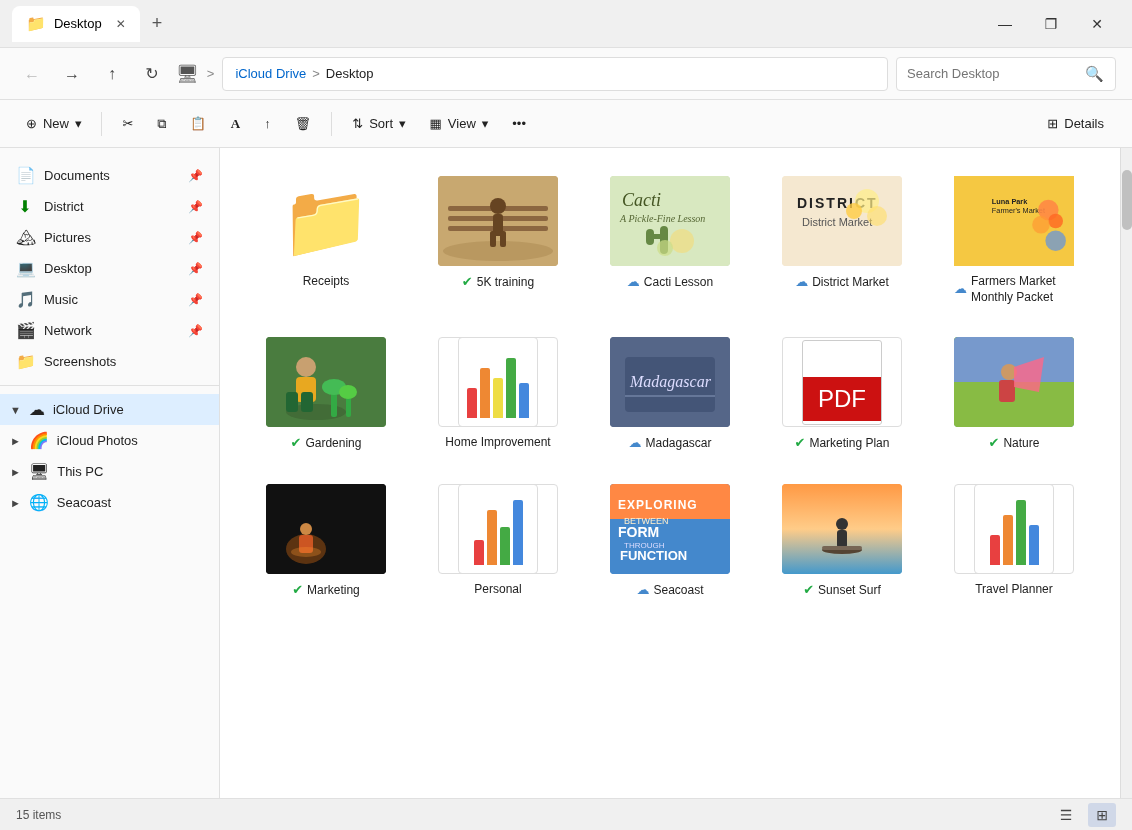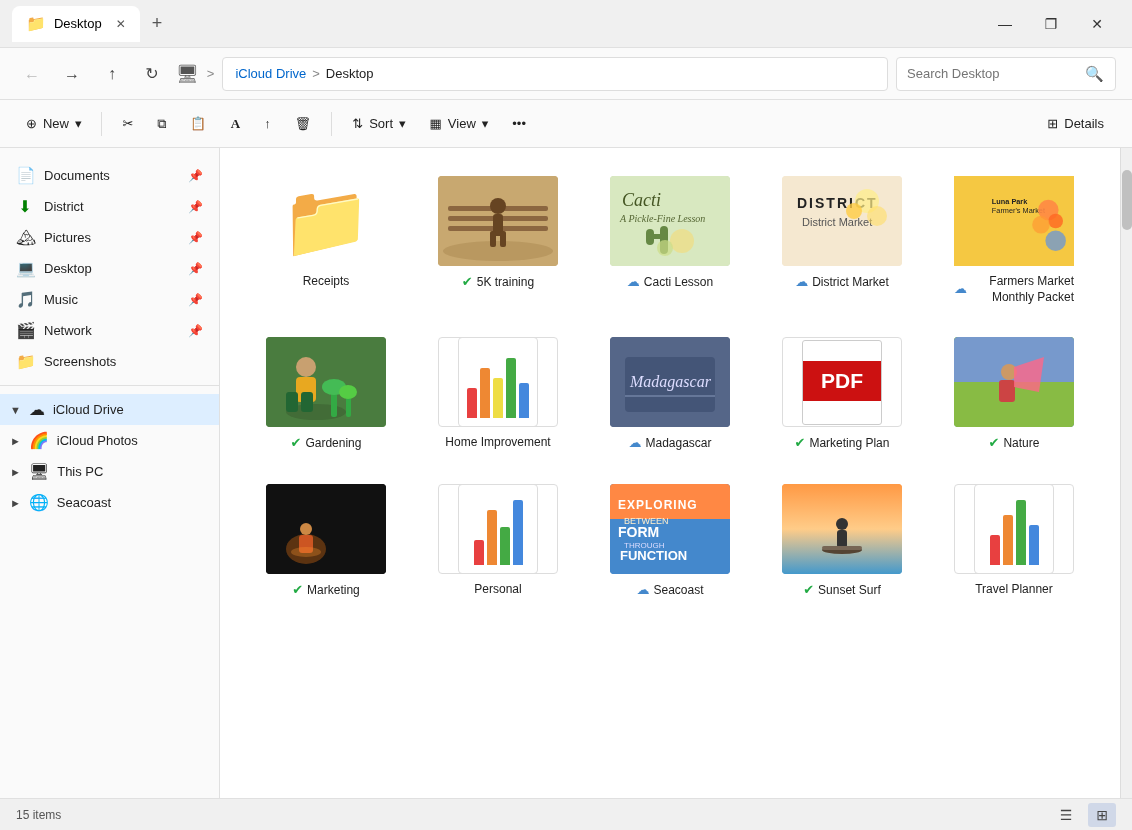--- a/index.html
+++ b/index.html
@@ -105,21 +105,21 @@
     }
     .file-thumb {
       width: 120px; height: 90px; border-radius: 4px; overflow: hidden;
       display: flex; align-items: center; justify-content: center;
       margin-bottom: 8px; position: relative;
     }
     .file-label {
       font-size: 12px; color: #222; line-height: 1.3; max-width: 120px;
       display: flex; align-items: center; gap: 4px; justify-content: center;
     }
-    .file-label-text { word-break: break-word; text-align: right; }
+    .file-label-text { word-break: break-word; text-align: left; }
     .sync-icon { font-size: 13px; }
     .sync-check { color: #22aa44; }
     .sync-cloud { color: #4488cc; }
 
     
     .folder-icon-big {
       width: 100px; height: 80px;
       display: flex; align-items: center; justify-content: center;
       font-size: 72px; color: #e8a000;
     }
@@ -452,21 +452,21 @@
         </div>
         <div class="file-label">
           <span class="sync-icon sync-cloud">☁</span>
           <span class="file-label-text">Madagascar</span>
         </div>
       </div>
 
       <div class="file-item">
         <div class="file-thumb" style="background:white; border:1px solid #ddd; border-radius:4px; justify-content:center; align-items:center;">
           <div style="width:80px; height:85px; display:flex; flex-direction:column; background:white; border:1px solid #ccc; border-radius:3px;">
-            <div style="background:#cc1111; color:white; font-size:21px; font-weight:bold; text-align:center; padding:8px; margin-top:20px;">PDF</div>
+            <div style="background:#cc1111; color:white; font-size:24px; font-weight:normal; text-align:center; padding:8px; margin-top:36px;">PDF</div>
           </div>
         </div>
         <div class="file-label">
           <span class="sync-icon sync-check">✔</span>
           <span class="file-label-text">Marketing Plan</span>
         </div>
       </div>
 
       <div class="file-item">
         <div class="file-thumb thumb-nature" style="border-radius:4px;">

